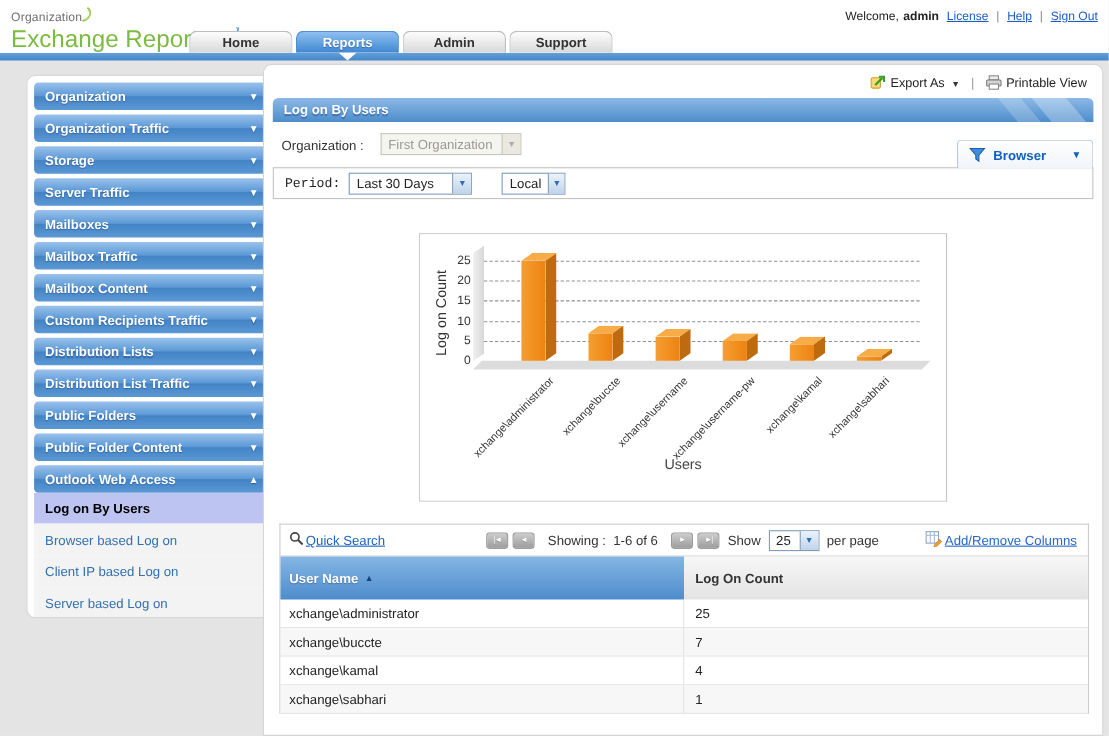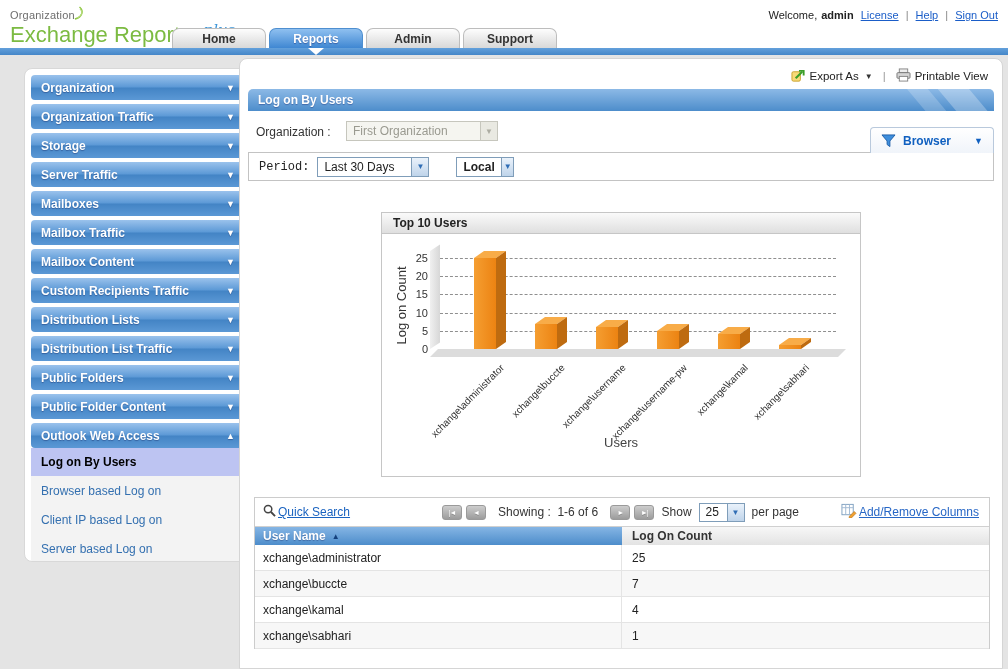--- a/index.html
+++ b/index.html
@@ -65,32 +65,32 @@
   .orgrow { margin:0 8px; height:41px; position:relative; }
   .orglabel { position:absolute; left:8px; top:14px; font-size:12px; color:#333; }
   
   .sel { display:inline-flex; align-items:center; border:1px solid #7F9DB9; background:#fff;
     height:20px; font-size:12px; color:#222; cursor:pointer; }
   .sel .txt { padding:0 6px; white-space:nowrap; flex:1; }
   .sel .arw { width:17px; height:100%; border-left:1px solid #7F9DB9; color:#2F6DB5; font-size:8px;
     background:linear-gradient(#EAF2FB,#BFD4EA); display:flex; align-items:center; justify-content:center; }
   .sel.disabled { border-color:#C6C6BD; background:#F5F5F0; color:#9A9A90; }
   .sel.disabled .arw { border-left-color:#C6C6BD; background:#E9E9E2; color:#ACACA2; }
-  #org-select { position:absolute; left:98px; top:10px; width:152px; }
+  #org-select { position:absolute; left:98px; top:10px; width:128px; }
   .filterbtn { position:absolute; right:0; bottom:-1px; width:124px; height:26px; z-index:2;
     background:linear-gradient(#FFFFFF,#F0F4FA); border:1px solid #B9C9DC; border-bottom:none;
     border-radius:4px 4px 0 0; display:flex; align-items:center; cursor:pointer; }
   .filterbtn .flabel { font-size:12px; font-weight:bold; color:#1060C0; margin-left:7px; }
   .filterbtn .fcaret { margin-left:auto; margin-right:10px; color:#1060C0; font-size:9px; }
   .filterbtn svg { margin-left:10px; }
   .periodbar { margin:0 8px; border:1px solid #C3C3C3; height:29px; display:flex; align-items:center;
     background:#fff; position:relative; z-index:1; font-size:12px; color:#222; }
   .periodbar .plabel { margin-left:10px;font-family:Liberation Mono, monospace; }
   #period-select { margin-left:8px; width:112px; }
-  #tz-select { margin-left:27px; width:58px;font-weight:bold; }
+  #tz-select { margin-left:27px; width:58px; }
 
   
   .chartbox { width:480px; margin:31px auto 0; border:1px solid #C6C6C6; background:#fff; }
   .chead { height:21px; background:linear-gradient(#FAFAFA,#DFDFDF); border-bottom:1px solid #C6C6C6;
     font-size:12px; font-weight:bold; color:#222; line-height:21px; padding-left:11px; }
   .plot { position:relative; height:242px; background:#fff; }
   .ylab { position:absolute; left:-41px; top:64px; width:120px; text-align:center;
     transform:rotate(-90deg); font-size:13px; color:#333; }
   .wall { position:absolute; left:48px; top:17px; width:10px; height:98px;
     background:linear-gradient(90deg,#F0F0F0,#D7D7D7); transform:skewY(-33deg); transform-origin:0 0; }
@@ -113,21 +113,21 @@
   .pager { display:flex; align-items:center; gap:4px; margin-left:92px; }
   .pgbtn { width:20px; height:15px; border-radius:3px; border:1px solid #9A9A9A; color:#fff;
     background:linear-gradient(#CDCDCD,#9C9C9C); font-size:7px; letter-spacing:-1px;
     display:inline-flex; align-items:center; justify-content:center; cursor:pointer;
     text-shadow:0 1px 0 rgba(0,0,0,.2); }
   .pager .ptext { margin:0 8px; white-space:nowrap; }
   .showgrp { margin-left:auto; display:flex; align-items:center; gap:7px; }
   #size-select { width:46px; height:19px; }
   .colsgrp { margin-left:42px; margin-right:2px; display:flex; align-items:center; gap:2px; }
   .colsgrp a { color:#2767C6; }
-  .thead { display:flex; height:19px; border-top:1px solid #D0D0D0; }
+  .thead { display:flex; height:40px; border-top:1px solid #D0D0D0; }
   .th1 { width:50%; background:linear-gradient(#85B5E4,#4D8DCB); color:#fff; font-weight:bold;
     font-size:12px; display:flex; align-items:center; padding-left:8px; cursor:pointer;
     text-shadow:0 1px 1px rgba(0,0,60,.3); }
   .th1 .sort { font-size:8px; color:#14407C; margin-left:6px; text-shadow:none; }
   .th2 { width:50%; background:linear-gradient(#F7F7F7,#E3E3E3); color:#333; font-weight:bold;
     font-size:12px; display:flex; align-items:center; padding-left:10px; }
   .trow { display:flex; height:26px; border-bottom:1px solid #E4E4E4; font-size:12px; color:#222; background:#fff; }
   .trow:nth-child(even) { background:#F7F7F7; }
   .td1 { width:50%; display:flex; align-items:center; padding-left:8px; border-right:1px solid #E4E4E4; }
   .td2 { width:50%; display:flex; align-items:center; padding-left:10px; }
@@ -272,21 +272,20 @@
       <span class="txt">Last 30 Days</span>
       <span class="arw">▼</span>
     </span>
     <span class="sel" id="tz-select">
       <span class="txt">Local</span>
       <span class="arw">▼</span>
     </span>
   </div>
 
   <div class="chartbox">
-    <div class="chead">Top 10 Users</div>
     <div class="plot">
       <div class="ylab">Log on Count</div>
       <div class="wall"></div>
       <div class="floor"></div>
       <div class="xtitle">Users</div>
     <div class="tick" style="top: 109px;">0</div>
         <div class="grid" style="top: 96.8px;"></div>
         <div class="tick" style="top: 90.8px;">5</div>
         <div class="grid" style="top: 78.6px;"></div>
         <div class="tick" style="top: 72.6px;">10</div>

